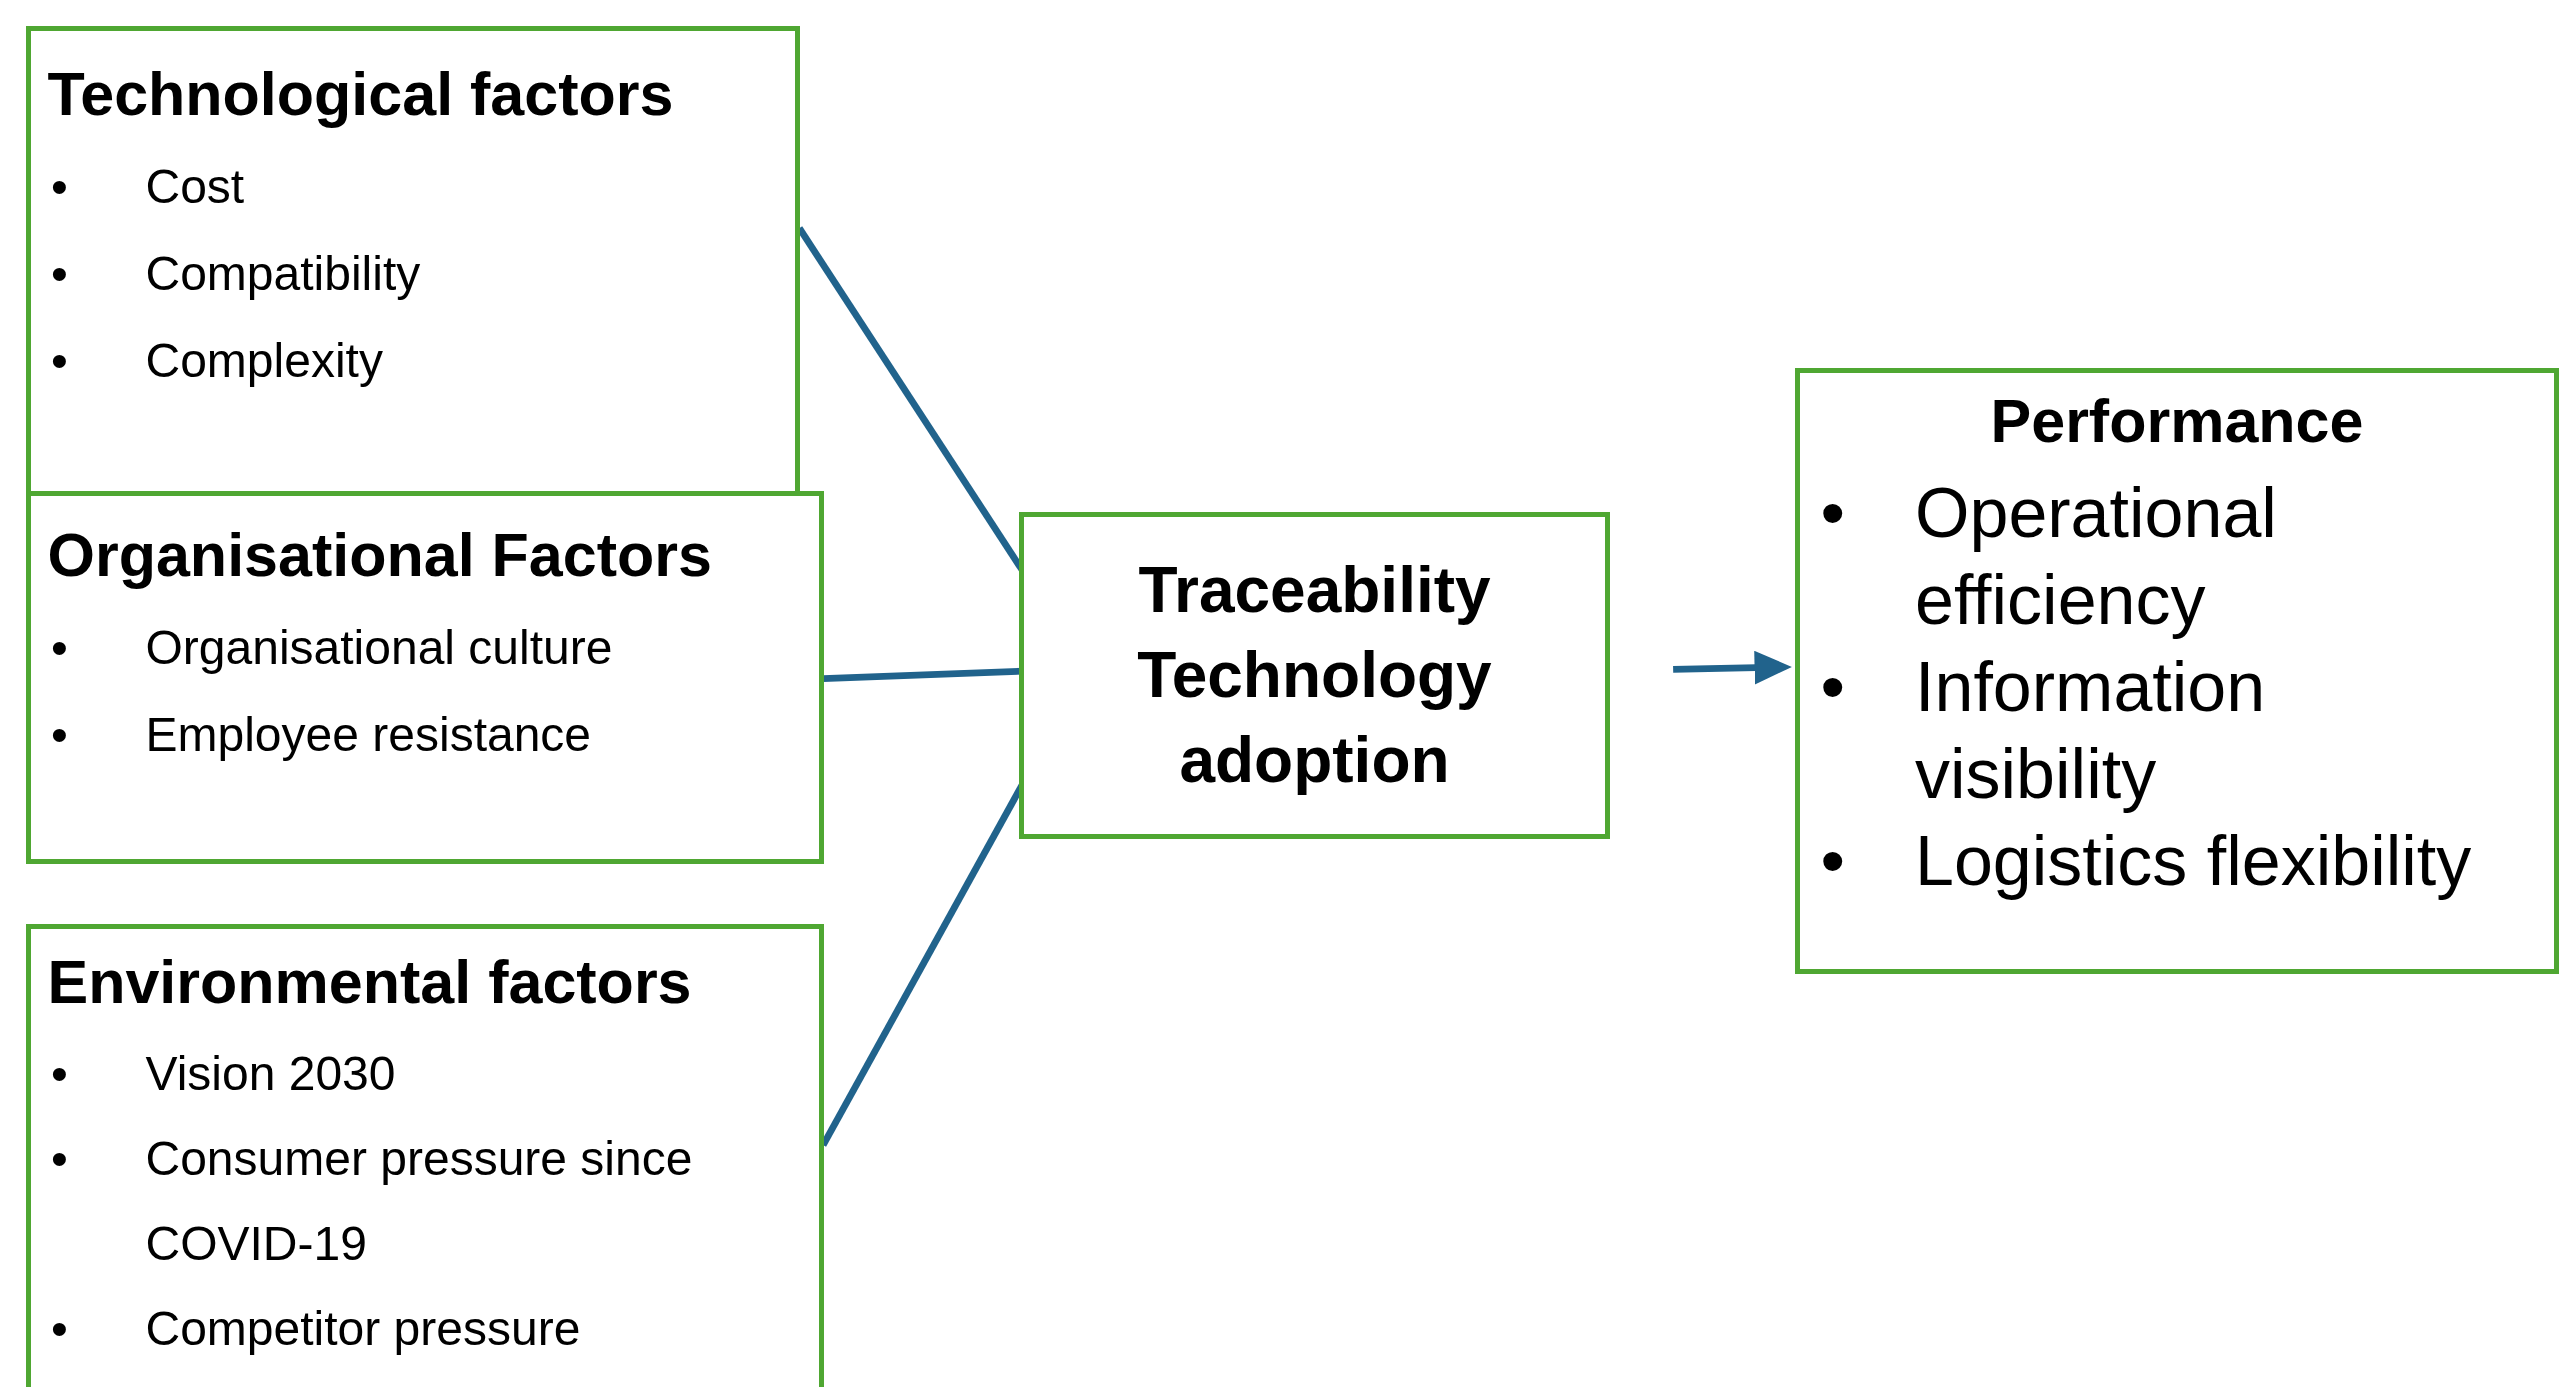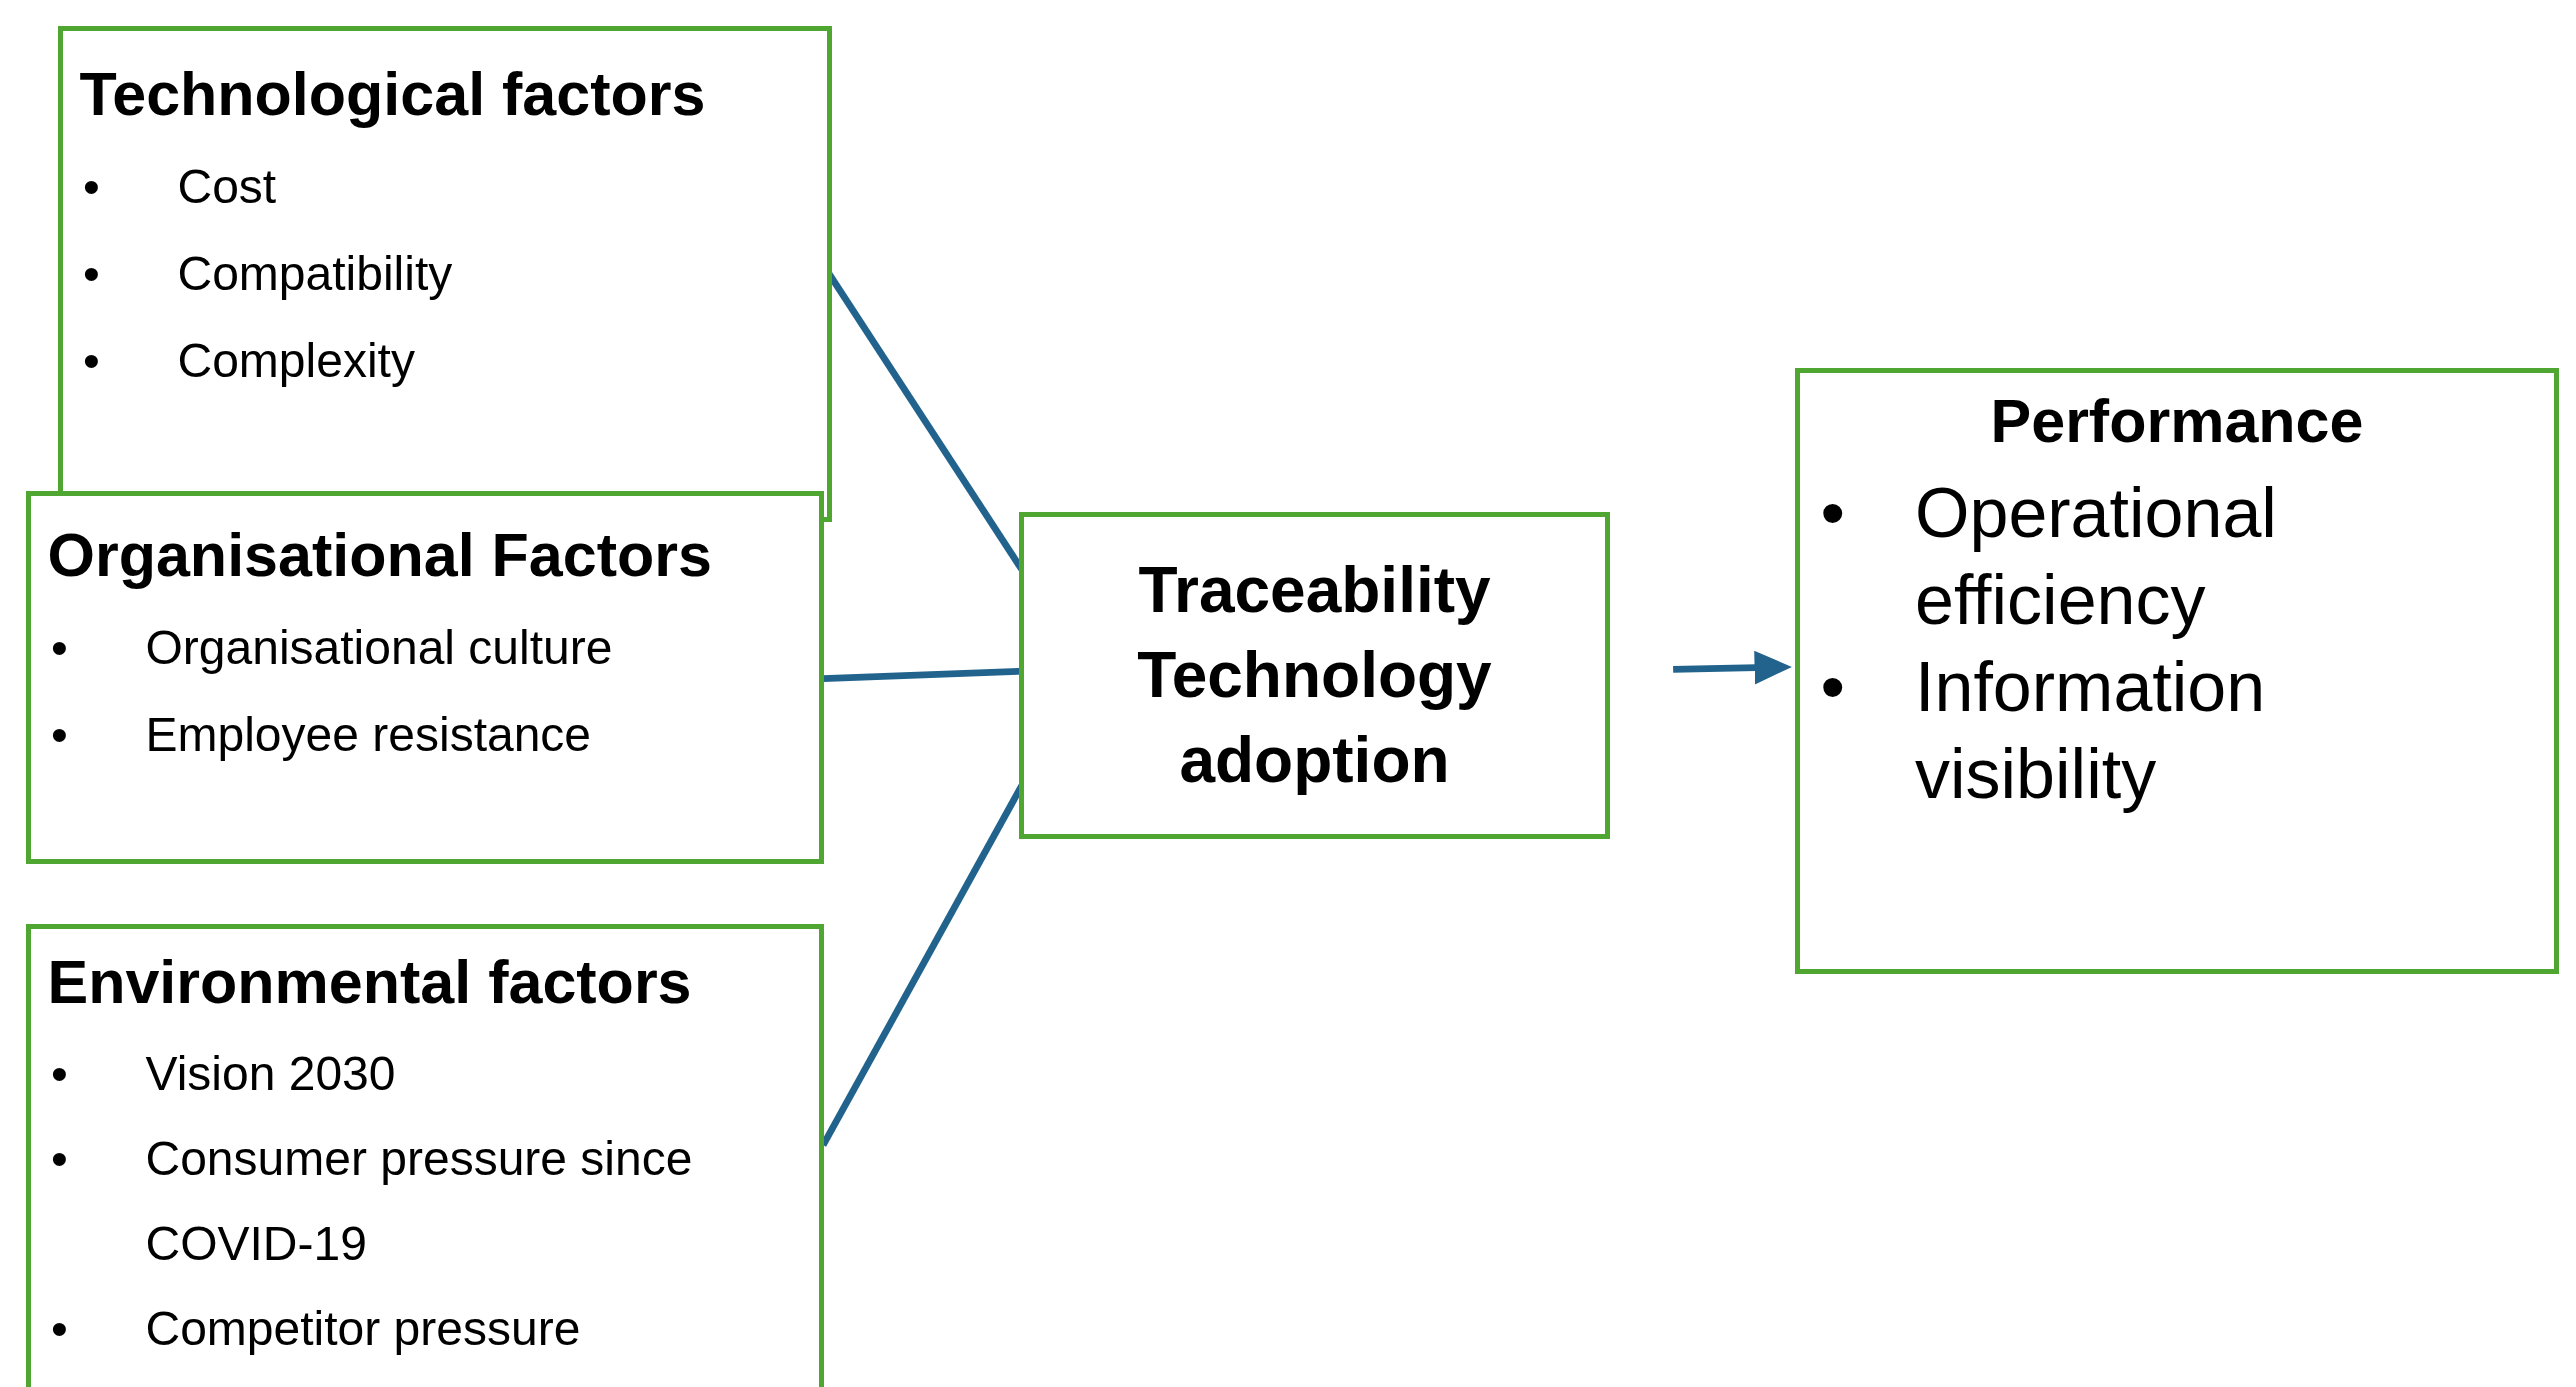--- a/index.html
+++ b/index.html
@@ -33,21 +33,21 @@
   ul.bullets{margin:0;padding:0;list-style:none;}
   ul.bullets li{
     position:relative;margin:0;padding-left:115px;
     font-size:48px;line-height:87px;
   }
   ul.bullets li::before{
     content:var(--bullet);
     position:absolute;left:20.4px;top:0;
   }
   
-  .box-tech{left:25.5px;top:25.5px;width:774px;height:496px;padding-top:20.4px;margin-left:32px;}
+  .box-tech{left:25.5px;top:25.5px;width:774px;height:496px;padding-top:20.4px;}
   .box-org {left:25.5px;top:491px;width:798px;height:373px;padding-top:16px;}
   .box-env {left:25.5px;top:924px;width:798px;height:493px;padding-top:10.2px;}
   .box-env ul.bullets li{line-height:85px;}
   .box-trace{
     left:1019px;top:512px;width:591px;height:327px;
     display:flex;align-items:center;justify-content:center;
   }
   .trace-title{
     font-weight:bold;font-size:64px;line-height:85px;
     text-align:center;max-width:475px;
@@ -101,17 +101,18 @@
 
   <div class="box box-trace">
     <div class="trace-title">Traceability Technology adoption</div>
   </div>
 
   <div class="box box-perf">
     <div class="box-title">Performance</div>
     <ul class="bullets">
       <li>Operational efficiency</li>
       <li>Information visibility</li>
+      <li>Logistics flexibility</li>
     </ul>
   </div>
 
 </div>
 
 
 </body></html>

